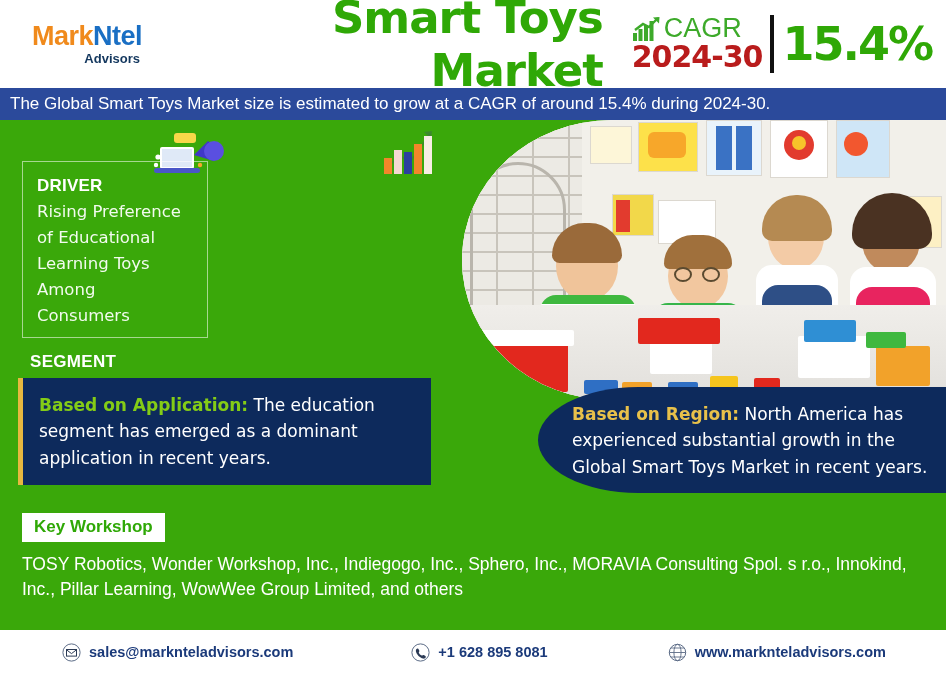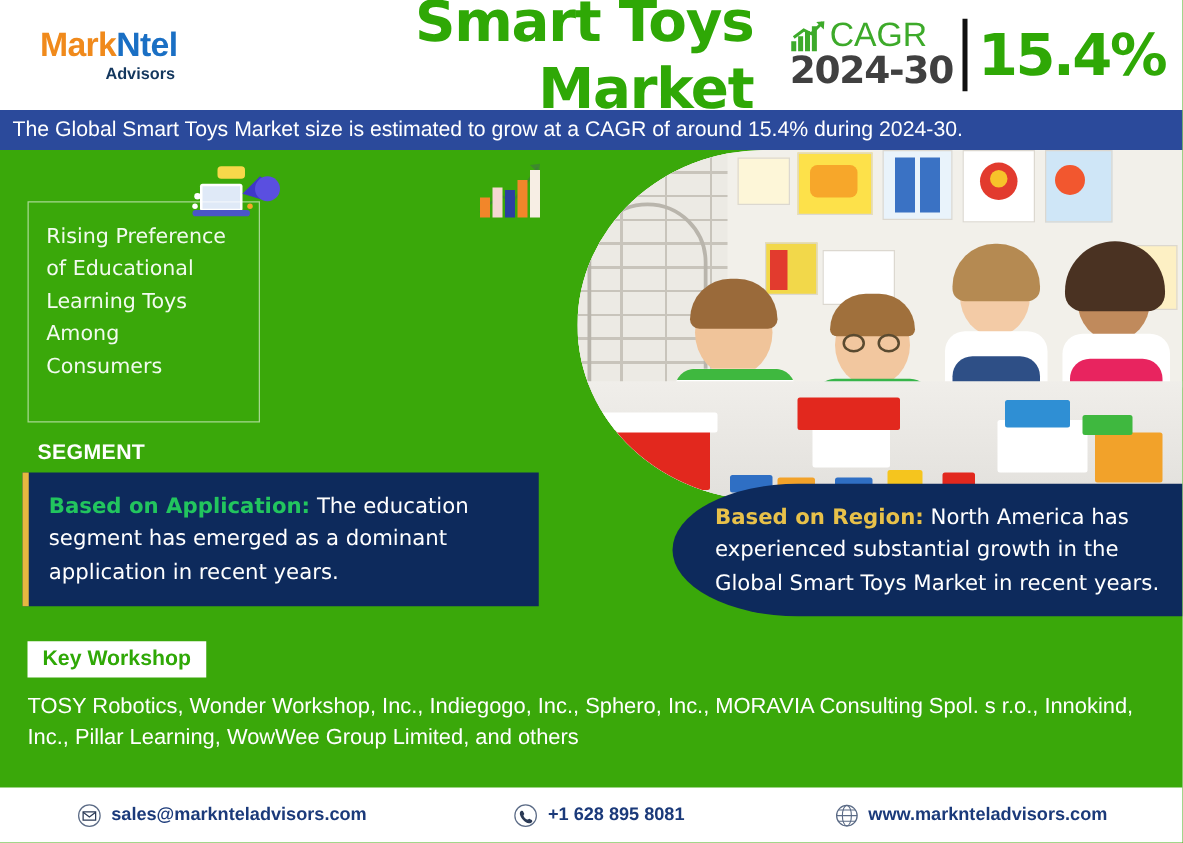--- a/index.html
+++ b/index.html
@@ -54,21 +54,21 @@
     display: flex; flex-direction: column; align-items: flex-start;
     line-height: 1.02;
   }
   .cagr-top { display: flex; align-items: flex-end; gap: 2px; }
   .cagr-icon { width: 30px; height: 26px; display: block; }
   .cagr-label {
     font-size: 27px; color: #3daa2a; letter-spacing: 0px;
     font-family: "Liberation Sans", sans-serif;
   }
   .cagr-years {
-    font-size: 30px; font-weight: bold; color: #404040;
+    font-size: 30px; font-weight: bold; color: #b91c1c;
     letter-spacing: -1px;
     font-family: "DejaVu Sans", sans-serif;
   }
   .cagr-divider {
     width: 4px; height: 58px; background: #111;
     margin: 0 8px 0 8px;
   }
   .cagr-value {
     font-size: 46px; font-weight: bold; color: #2fa806;
     letter-spacing: -2px;
@@ -153,21 +153,21 @@
     position: absolute; left: 18px; top: 378px;
     width: 413px; height: 107px;
     background: #0d2a5c;
     border-left: 5px solid #e6b840;
     padding: 14px 18px 0 16px;
   }
   .seg-text {
     color: #ffffff; font-size: 17px; line-height: 1.55;
     font-family: "DejaVu Sans", sans-serif;
   }
-  .seg-strong { color: #22c55e; font-weight: bold; }
+  .seg-strong { color: #84cc16; font-weight: bold; }
 
   
   .region-box {
     position: absolute; left: 538px; top: 387px;
     width: 408px; height: 106px;
     background: #0d2a5c;
     border-top-left-radius: 110px 58px;
     border-bottom-left-radius: 110px 58px;
     padding: 14px 14px 0 34px;
   }
@@ -318,20 +318,21 @@
       <rect x="6" y="37" width="46" height="5" rx="2.5" fill="#4a56c8"></rect>
       <rect x="26" y="2" width="22" height="10" rx="3" fill="#f7d84a"></rect>
       <path d="M46 24 L60 10 L68 16 L66 30 Z" fill="#4038c8"></path>
       <circle cx="66" cy="20" r="10" fill="#5a4fe0"></circle>
       <circle cx="10" cy="26" r="2.6" fill="#ffffff"></circle>
       <circle cx="8" cy="34" r="2.2" fill="#ffffff"></circle>
       <circle cx="52" cy="34" r="2.2" fill="#f7a72a"></circle>
     </svg>
   </span>
   <div class="box-card box-driver">
+    <div class="box-title">DRIVER</div>
     <div class="box-text">Rising Preference of Educational Learning Toys Among Consumers</div>
   </div>
 
   <span class="icon-challenge">
     <svg viewBox="0 0 58 50" width="58" height="50">
       <path d="M4 42 L20 28 L30 34 L50 6" stroke="#3f7a3f" stroke-width="1.6" fill="none" opacity="0.65"></path>
       <path d="M44 4 L52 3 L51 11 Z" fill="#3f7a3f" opacity="0.65"></path>
       <rect x="4" y="30" width="8" height="16" fill="#f2862a"></rect>
       <rect x="14" y="22" width="8" height="24" fill="#f5d8d2"></rect>
       <rect x="24" y="24" width="8" height="22" fill="#2b3fa0"></rect>

